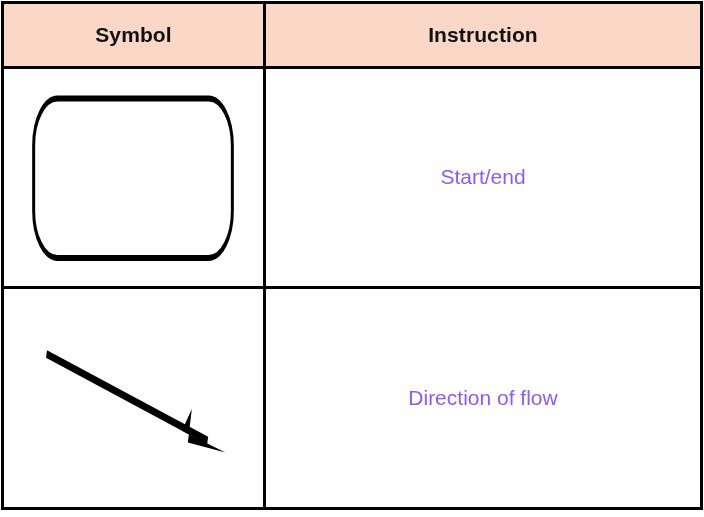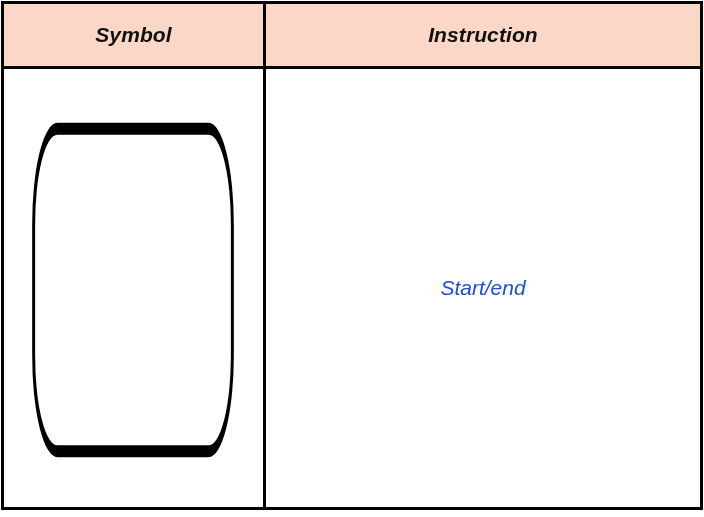--- a/index.html
+++ b/index.html
@@ -23,21 +23,20 @@
     border-collapse: collapse;
     table-layout: fixed;
     border: 3px solid #000000;
   }
 
   #flowchart-legend-table td,
   #flowchart-legend-table th {
     border: 3px solid #000000;
     padding: 0;
     margin: 12px;
-    font-style: italic;
   }
 
   .col-symbol { width: 262px; }
   .col-instruction { width: 437px; }
 
   thead th {
     background: #FAD7C6;
     height: 62px;
     font-size: 21px;
     font-weight: bold;
@@ -55,21 +54,21 @@
     background: #ffffff;
     vertical-align: middle;
     text-align: center;
   }
 
   td.instruction-cell {
     background: #ffffff;
     vertical-align: middle;
     text-align: center;
     font-size: 21px;
-    color: #1d4ed8;
+    color: #8b5cf6;
     padding-bottom: 6px;
   }
 
   .symbol-wrap {
     display: block;
     width: 100%;
     height: 100%;
     position: relative;
   }
 
@@ -104,15 +103,26 @@
           <svg class="symbol-svg" viewBox="0 0 262 110" preserveAspectRatio="none" aria-hidden="true">
             <rect x="30" y="15" width="201" height="81" rx="24" ry="24" fill="#ffffff" stroke="#000000" stroke-width="3"></rect>
           </svg>
         </span>
       </td>
       <td class="instruction-cell">Start/end</td>
     </tr>
 
 
 
+    <tr class="row-flow">
+      <td class="symbol-cell">
+        <span class="symbol-wrap">
+          <svg class="symbol-svg" viewBox="0 0 262 111" preserveAspectRatio="none" aria-hidden="true">
+            <line x1="43" y1="33" x2="206" y2="77" stroke="#000000" stroke-width="4" stroke-linecap="butt"></line>
+            <polygon points="224,83 180,72 190,61 186,78" fill="#000000"></polygon>
+          </svg>
+        </span>
+      </td>
+      <td class="instruction-cell">Direction of flow</td>
+    </tr>
 
   </tbody>
 </table>
 
 </body></html>

